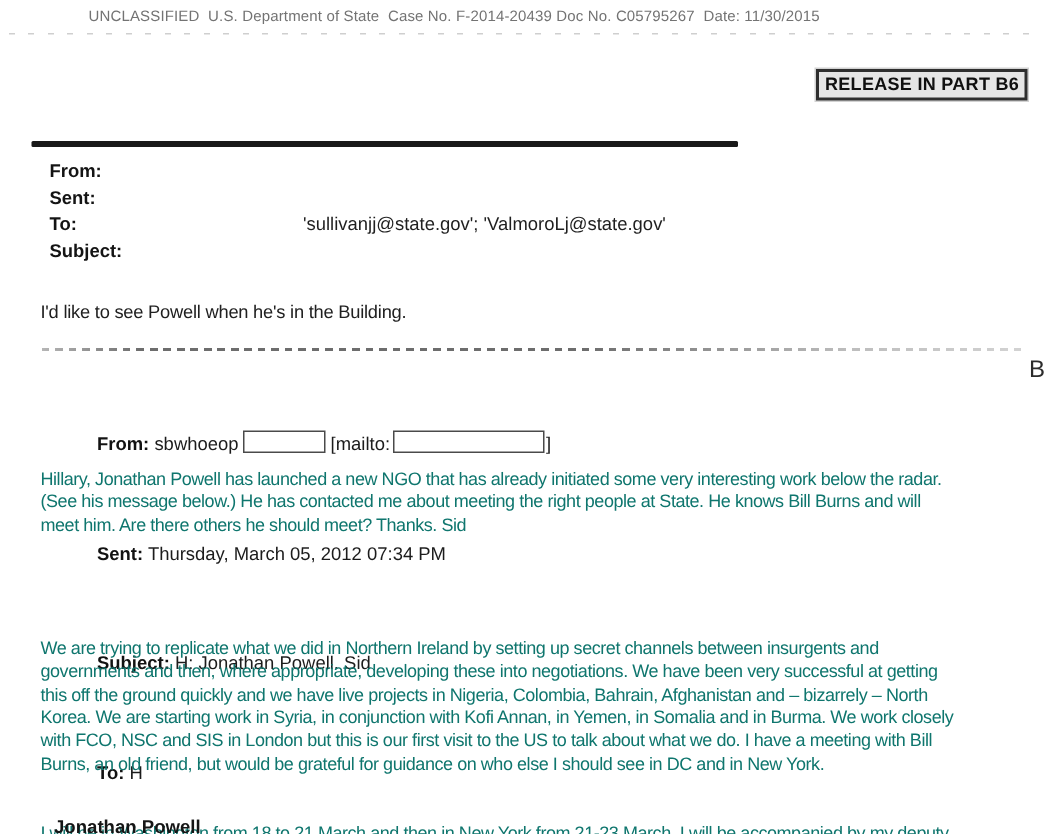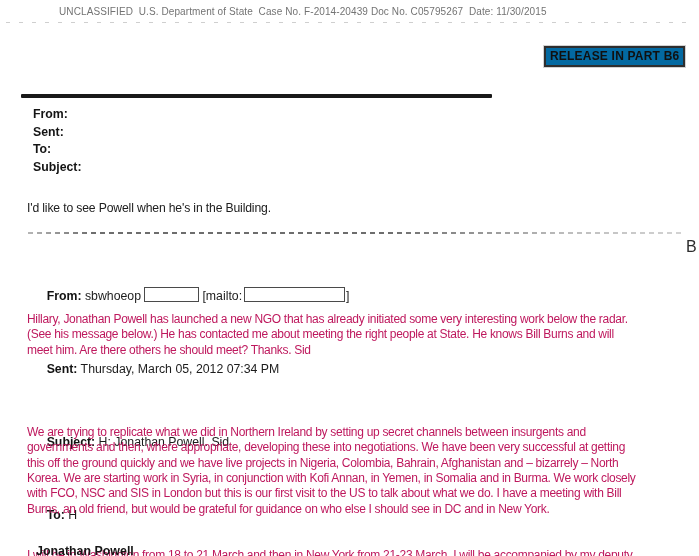--- a/index.html
+++ b/index.html
@@ -25,21 +25,21 @@
   .scan-line-1 {
     left: 6px; top: 22px; width: 688px; height: 1px;
     background: repeating-linear-gradient(90deg, #bfbfbf 0 4px, transparent 4px 13px);
     opacity: 0.75;
   }
   
   .release-stamp {
     left: 544px; top: 46px;
     border: 2px solid #2e2e2e;
     box-shadow: 0 0 0 1px #d2d2d2;
-    background: #0369a1;
+    background: #e5e5e5;
     padding: 1px 4px 2px 4px;
     font-size: 12px;
     font-weight: bold;
     letter-spacing: 0.2px;
     color: #101010;
     white-space: pre;
   }
   
   .divider-bar {
     left: 21px; top: 94px; width: 471px; height: 4px;
@@ -65,21 +65,21 @@
   }
   
   .dashed-sep {
     left: 28px; top: 232px; width: 656px; height: 2px;
     background: repeating-linear-gradient(90deg, #6d6d6d 0 5px, transparent 5px 9px);
     -webkit-mask-image: linear-gradient(90deg, rgba(0,0,0,.5) 0, #000 10%, #000 55%, rgba(0,0,0,.45) 82%, rgba(0,0,0,.3) 100%);
     mask-image: linear-gradient(90deg, rgba(0,0,0,.5) 0, #000 10%, #000 55%, rgba(0,0,0,.45) 82%, rgba(0,0,0,.3) 100%);
   }
   
   .header2 {
-    left: 33px; top: 243px;
+    left: 51px; top: 243px;
     font-size: 12.3px;
     line-height: 14.6px;
     color: #1c1c1c;
     white-space: pre;
   }
   .header2 b { font-weight: bold; color: #121212; }
   .redaction-box {
     display: inline-block;
     height: 13px;
     border: 1px solid #4a4a4a;
@@ -94,21 +94,21 @@
     font-size: 16px;
     color: #2c2c2c;
   }
   
   .para {
     left: 27px;
     font-size: 12px;
     line-height: 15.4px;
     letter-spacing: -0.3px;
     white-space: pre;
-    color: #be185d;
+    color: #0f766e;
   }
   .para1 { top: 312px; }
   .para23 { top: 394px; }
   
   .signature {
     left: 36px; top: 514px;
     font-size: 12.4px;
     font-weight: bold;
     line-height: 15.1px;
     color: #161616;
@@ -128,20 +128,21 @@
 
 <div class="abs header1">
   <div class="h1row">
     <b>From:</b>
   </div>
   <div class="h1row">
     <b>Sent:</b>
   </div>
   <div class="h1row">
     <b>To:</b>
+    <span>'sullivanjj@state.gov'; 'ValmoroLj@state.gov'</span>
   </div>
   <div class="h1row">
     <b>Subject:</b>
   </div>
 </div>
 
 <div class="abs body1">I'd like to see Powell when he's in the Building.</div>
 
 <div class="abs dashed-sep"></div>
 

